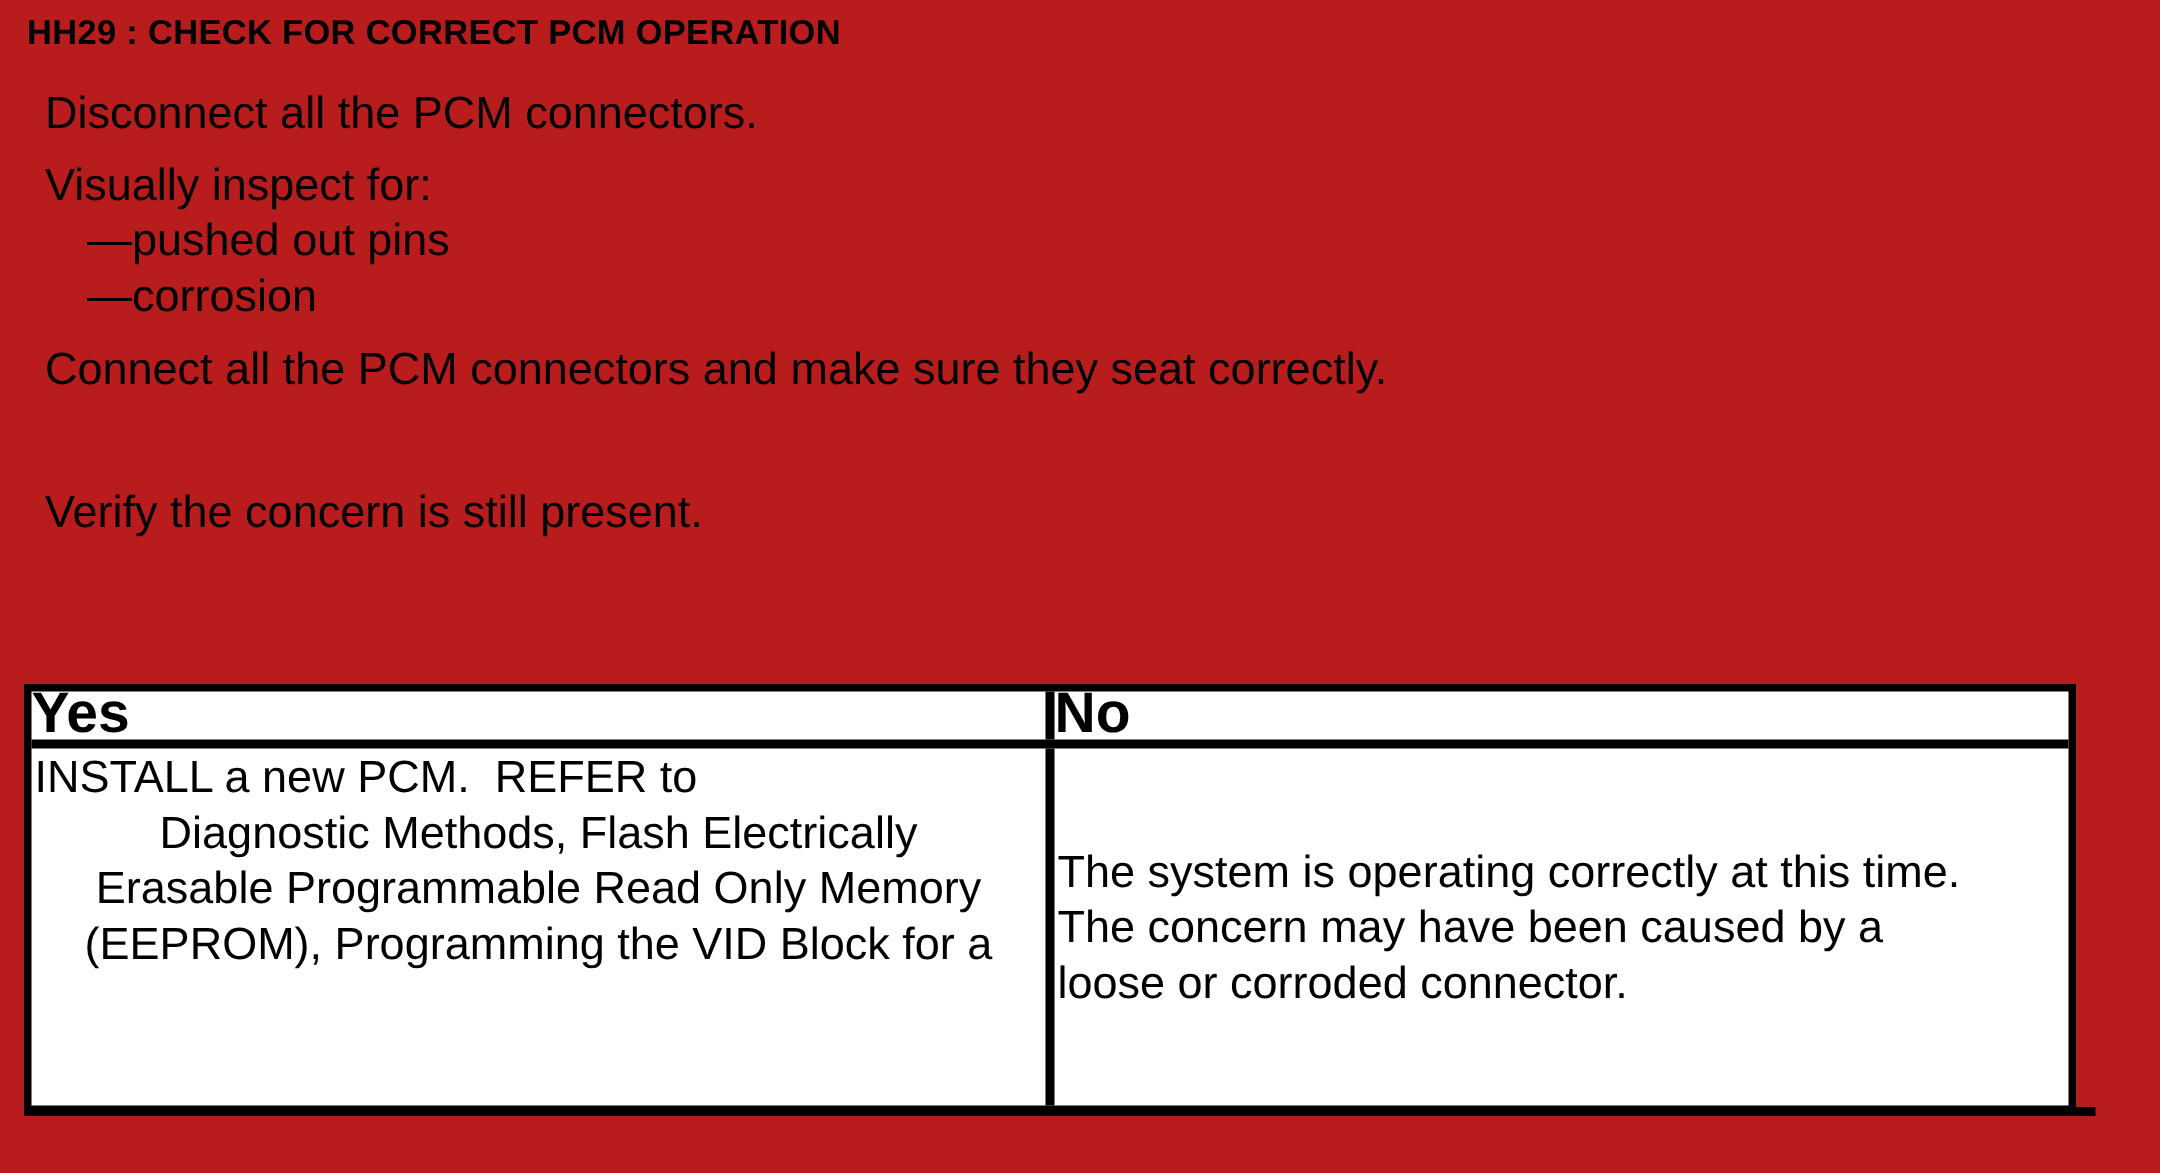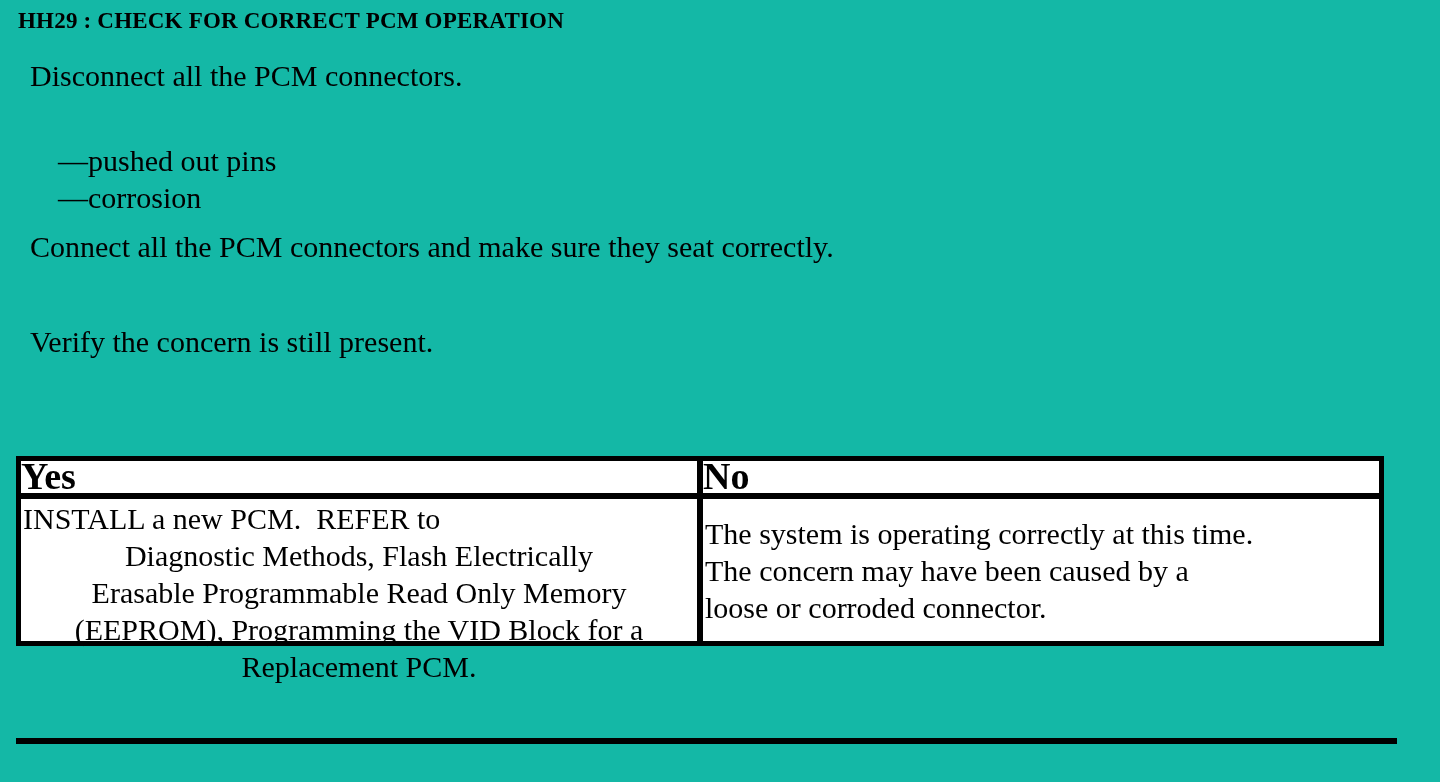--- a/index.html
+++ b/index.html
@@ -1,22 +1,22 @@
 <!DOCTYPE html>
 <html><head>
 <meta charset="utf-8">
 <style>
   html, body { margin: 0; padding: 0; }
   .page {
     position: relative;
     width: 1440px;
     height: 782px;
-    background: #14b8a6;
+    background: #b91c1c;
     color: #000000;
-    font-family: Liberation Serif, serif;
+    font-family: Liberation Sans, sans-serif;
     overflow: hidden;
   }
   .heading {
     position: absolute;
     left: 18px;
     top: 8px;
     margin: 0;
     font-size: 23px;
     font-weight: 700;
     letter-spacing: 0.2px;
@@ -50,21 +50,21 @@
     box-sizing: border-box;
     text-align: left;
     font-size: 38px;
     font-weight: 700;
     line-height: 31px;
     overflow: visible;
   }
   .cell-no-header { border-left: 6px solid #000000; }
   .table-body-row {
     display: flex;
-    height: 142px;
+    height: 238px;
   }
   .result-cell-yes {
     flex: 1 1 0;
     box-sizing: border-box;
     padding: 1px 2px 0 2px;
     font-size: 30px;
     line-height: 37px;
     overflow: visible;
   }
   .result-cell-yes .result-line { text-align: center; white-space: nowrap; }
@@ -94,20 +94,21 @@
 </style>
 </head>
 <body>
 
 <div class="page">
 
   <h1 class="heading">HH29 : CHECK FOR CORRECT PCM OPERATION</h1>
 
   <p class="line" style="left:19px; top:48px;">Disconnect all the PCM connectors.</p>
 
+  <p class="line" style="left:19px; top:96px;">Visually inspect for:</p>
 
   <p class="line" style="left:47px; top:133px;">—pushed out pins</p>
 
   <p class="line" style="left:47px; top:170px;">—corrosion</p>
 
   <p class="line" style="left:19px; top:219px;">Connect all the PCM connectors and make sure they seat correctly.</p>
 
 
   <p class="line" style="left:19px; top:314px;">Verify the concern is still present.</p>
 
@@ -116,21 +117,20 @@
     <div class="table-header-row">
       <div class="table-header-cell">Yes</div>
       <div class="table-header-cell cell-no-header">No</div>
     </div>
     <div class="table-body-row">
       <div class="result-cell-yes">
         <div class="result-line align-left">INSTALL a new PCM.&nbsp; REFER to</div>
         <div class="result-line">Diagnostic Methods, Flash Electrically</div>
         <div class="result-line">Erasable Programmable Read Only Memory</div>
         <div class="result-line">(EEPROM), Programming the VID Block for a</div>
-        <div class="result-line">Replacement PCM.</div>
       </div>
       <div class="result-cell-no">
         <div class="result-line">The system is operating correctly at this time.</div>
         <div class="result-line">The concern may have been caused by a</div>
         <div class="result-line">loose or corroded connector.</div>
       </div>
     </div>
   </div>
 
   <div class="bottom-rule"></div>

